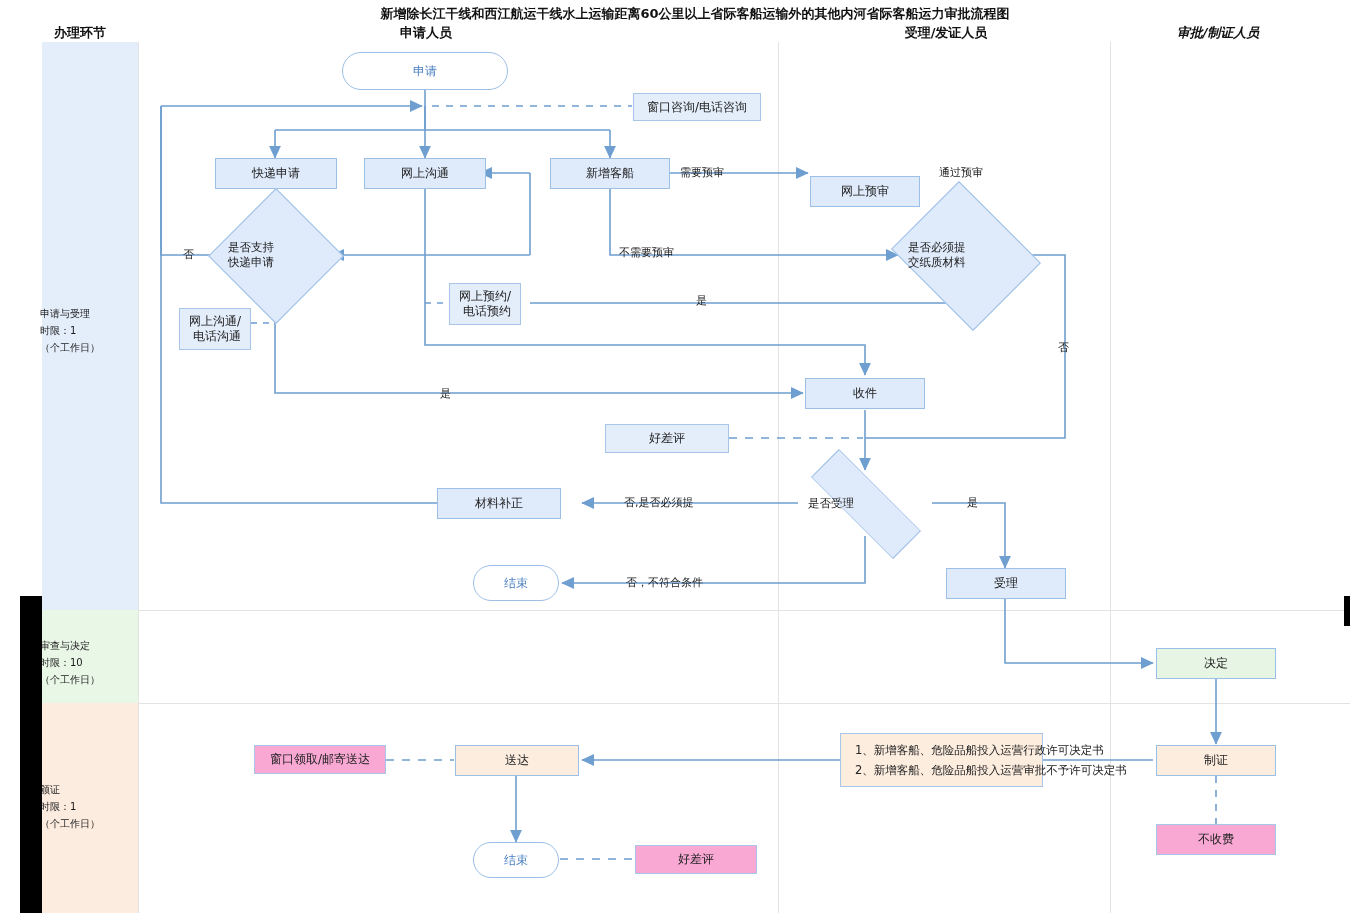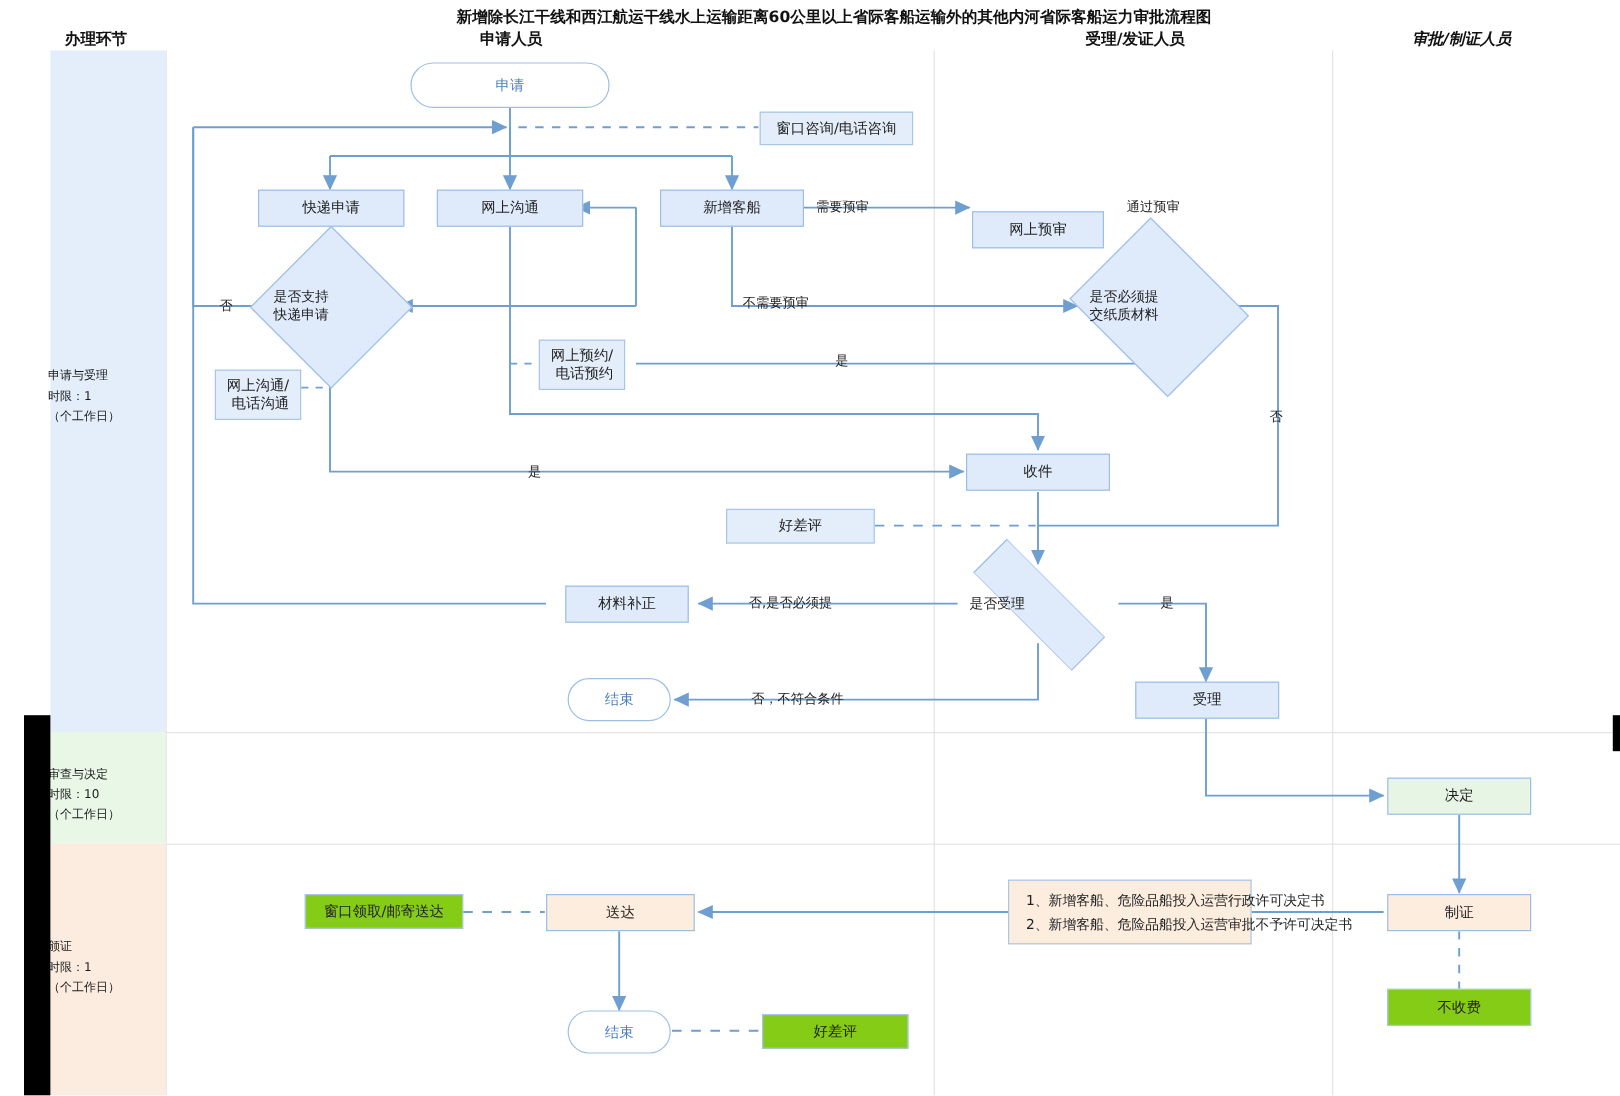--- a/index.html
+++ b/index.html
@@ -32,21 +32,21 @@
   .node{position:absolute;box-sizing:border-box;display:flex;
         align-items:center;justify-content:center;text-align:right;
         font-size:12px;line-height:15px;color:#222;}
 
   .n-proc{background:#dfeafb;border:1px solid #9cbfe6;}
   .n-term{background:#ffffff;border:1.6px solid #9cbfe6;border-radius:22px;
           color:#4a7fc1;}
   .n-note{background:#e4eefb;border:1px solid #a7c6e8;}
   .n-green{background:#e7f6e4;border:1px solid #9cbfe6;}
   .n-orange{background:#fceddf;border:1px solid #9cbfe6;}
-  .n-orange-note{background:#84cc16;border:1px solid #a7c6e8;}
+  .n-orange-note{background:#f9a8d4;border:1px solid #a7c6e8;}
 
   .n-dec{position:absolute;}
   .n-dec .dia{position:absolute;left:0;top:0;width:100%;height:100%;
               background:#dfeafb;border:1px solid #9cbfe6;
               transform:rotate(45deg);}
   .n-dec .dtxt{position:absolute;left:0;top:0;width:100%;height:100%;
                display:flex;align-items:center;
                text-align:center;font-size:11.5px;line-height:15px;color:#222;}
 
   .doc-lines{position:absolute;box-sizing:border-box;background:#fceddf;
@@ -221,21 +221,21 @@
     <span>
       <span>网上预约/</span><br>
       <span>电话预约</span>
     </span>
   </div>
 
   <div class="node n-proc" style="left:785px;top:378px;width:120px;height:31px;">收件</div>
 
   <div class="node n-note" style="left:585px;top:424px;width:124px;height:29px;">好差评</div>
 
-  <div class="node n-proc" style="left:451px;top:488px;width:103px;height:31px;">材料补正</div>
+  <div class="node n-proc" style="left:417px;top:488px;width:124px;height:31px;">材料补正</div>
 
   <div class="n-dec" style="left:788px;top:470px;width:114px;height:66px;">
     <div class="dia" style="transform:rotate(45deg) scaleY(0.58);"></div>
     <div class="dtxt">
       <span>是否受理</span>
     </div>
   </div>
 
   <div class="node n-term" style="left:453px;top:565px;width:86px;height:36px;">结束</div>
 

